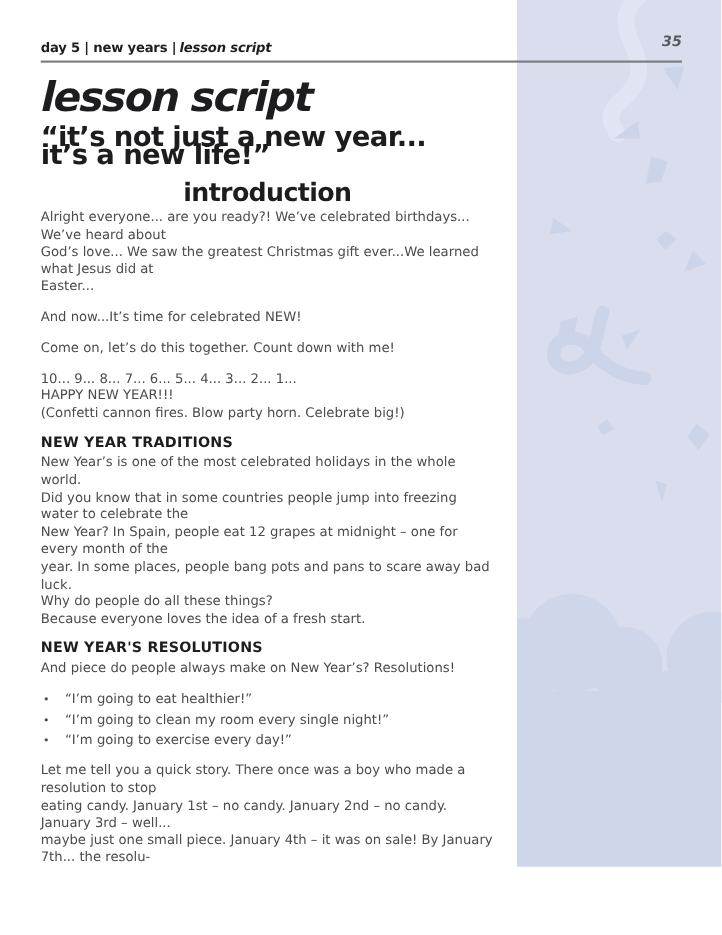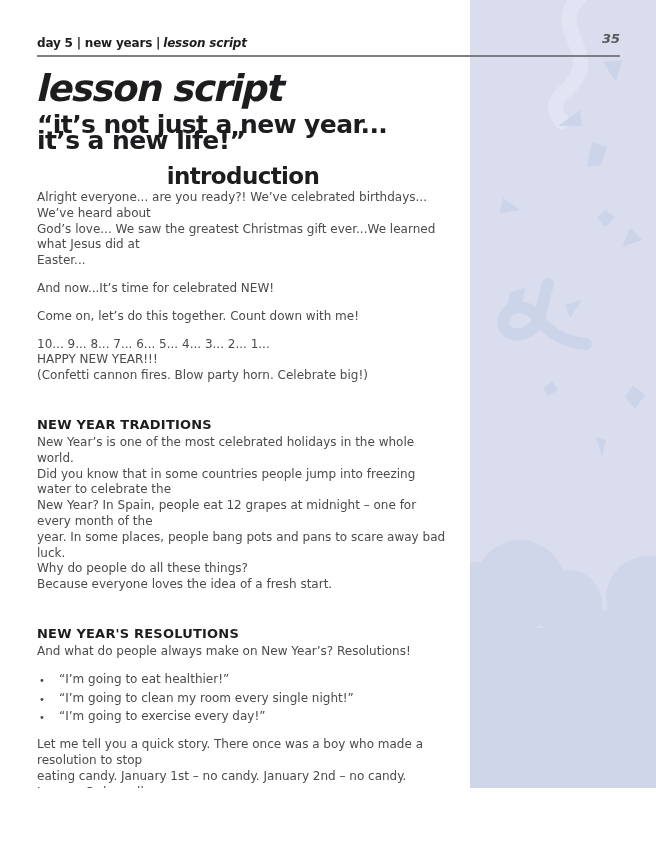--- a/index.html
+++ b/index.html
@@ -38,21 +38,21 @@
   }
   .doc-quote{
     margin-top:8px;font-size:25px;font-weight:bold;line-height:16px;
     letter-spacing:-0.6px;color:var(--heading_text);white-space:pre-line;
   }
   .script-heading{
     margin-top:15px;font-size:23px;font-weight:bold;letter-spacing:-0.6px;
     color:var(--heading_text);line-height:1.05;text-align:center;
   }
   .heading{
-    margin-top:33px;margin-bottom:3px;font-size:13px;font-weight:bold;
+    margin-top:11px;margin-bottom:3px;font-size:13px;font-weight:bold;
     letter-spacing:0.2px;color:var(--heading_text);
   }
   .paragraph{
     margin-top:12px;font-size:12px;line-height:15.8px;
     color:var(--body_text);white-space:pre-line;
   }
   .script-heading + .paragraph{margin-top:2px;}
   .heading + .paragraph{margin-top:0;}
   ul.bullets{margin:12px 0 0 0;padding:0;list-style:none;}
   ul.bullets li{
@@ -119,21 +119,21 @@
 HAPPY NEW YEAR!!!
 (Confetti cannon fires. Blow party horn. Celebrate big!)</div>
         <div class="heading">NEW YEAR TRADITIONS</div>
         <div class="paragraph">New Year’s is one of the most celebrated holidays in the whole world.
 Did you know that in some countries people jump into freezing water to celebrate the
 New Year? In Spain, people eat 12 grapes at midnight – one for every month of the
 year. In some places, people bang pots and pans to scare away bad luck.
 Why do people do all these things?
 Because everyone loves the idea of a fresh start.</div>
         <div class="heading">NEW YEAR'S RESOLUTIONS</div>
-        <div class="paragraph">And what do people always make on New Year’s? Resolutions!</div>
+        <div class="paragraph">And piece do people always make on New Year’s? Resolutions!</div>
         <ul class="bullets">
           <li>“I’m going to eat healthier!”</li>
           <li>“I’m going to clean my room every single night!”</li>
           <li>“I’m going to exercise every day!”</li>
         </ul>
         <div class="paragraph">Let me tell you a quick story. There once was a boy who made a resolution to stop
 eating candy. January 1st – no candy. January 2nd – no candy. January 3rd – well...
 maybe just one small piece. January 4th – it was on sale! By January 7th... the resolu-
 tion was gone. Why? Because trying to become new on the outside doesn’t change
 what’s on the inside. And that’s exactly what our whole week has been about.</div>

